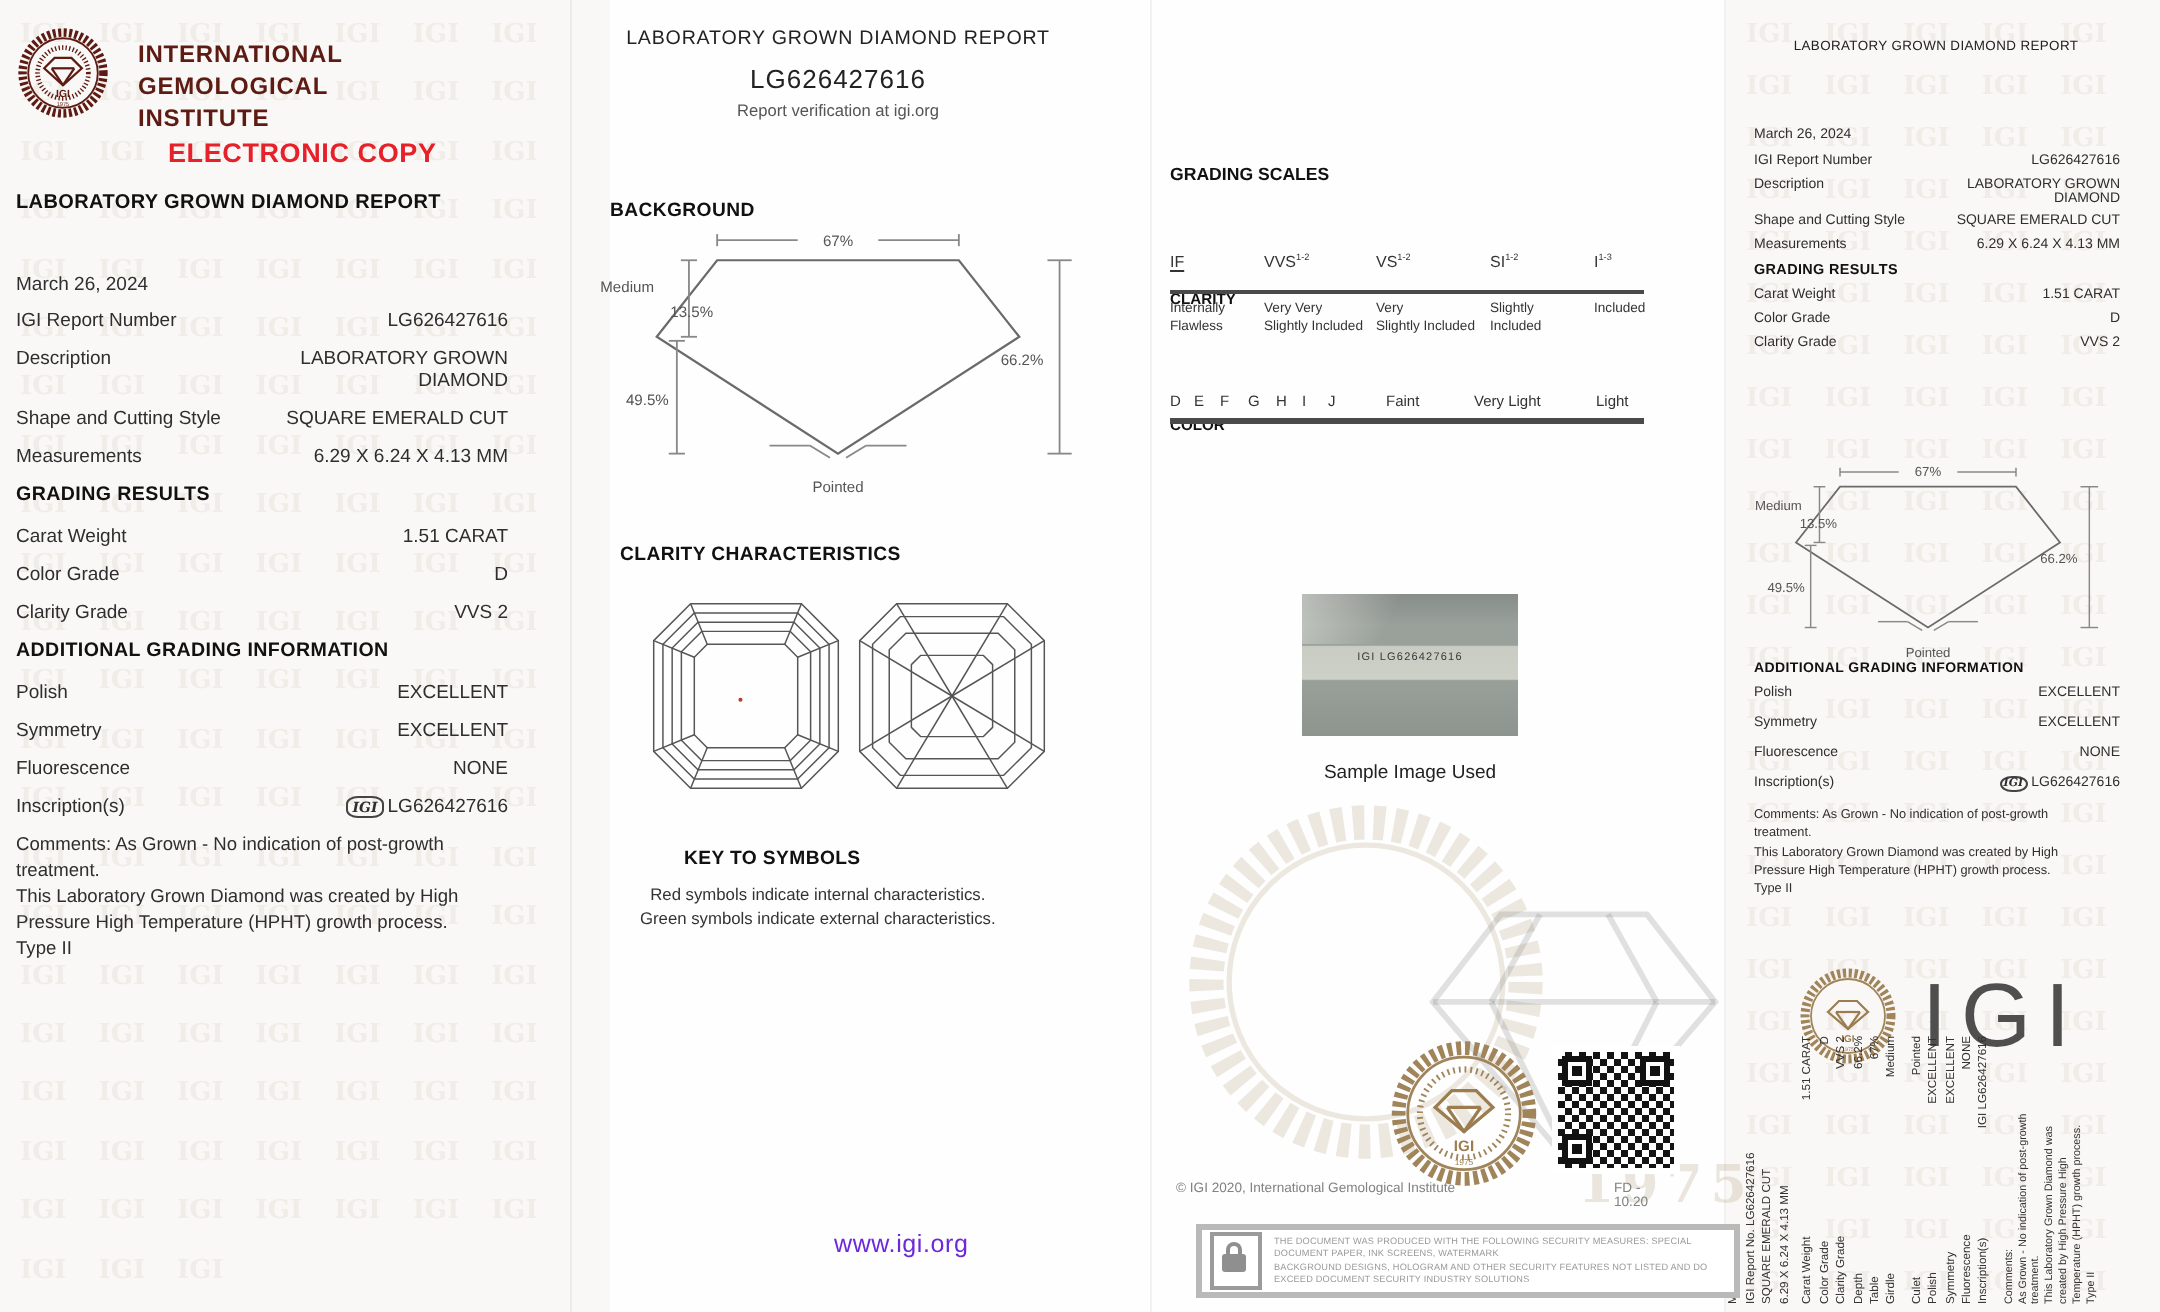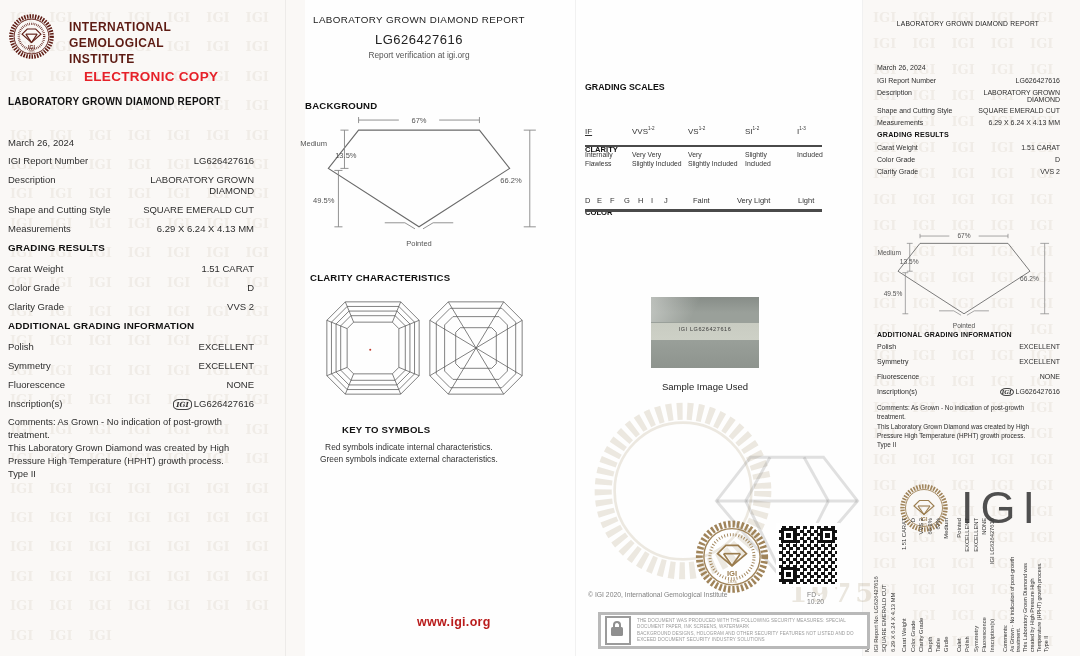--- a/index.html
+++ b/index.html
@@ -30,21 +30,21 @@
   .igi-glyph{font:italic 700 7px "DejaVu Serif",serif;border:1px solid #444;
       border-radius:6px/4px;padding:0 2px;margin-right:2px;}
   .igi-glyph.small{font-size:5.5px;border-width:.5px;padding:0 1px;}
   
   .col2{position:absolute;left:298px;top:0;width:242px;}
   .c2-title{margin-top:14px;text-align:center;font-size:9.8px;letter-spacing:.4px;color:#222;}
   .c2-number{margin-top:7px;text-align:center;font-size:13px;letter-spacing:.5px;color:#222;}
   .c2-verif{margin-top:3px;text-align:center;font-size:8.3px;color:#555;}
   .sec-head{font-weight:bold;font-size:9.6px;color:#111;letter-spacing:.2px;}
   .key-lines{font-size:8.4px;line-height:11.5px;color:#333;}
-  .igiorg{position:absolute;left:119px;top:615px;font-weight:bold;font-size:12.5px;color:#b91c1c;letter-spacing:.3px;}
+  .igiorg{position:absolute;left:119px;top:615px;font-weight:normal;font-size:12.5px;color:#6d28d9;letter-spacing:.3px;}
   
   .col3{position:absolute;left:585px;top:0;width:237px;}
   .c3-title{margin-top:13px;text-align:center;font-size:9.3px;line-height:11.5px;letter-spacing:.3px;color:#222;}
   .gs-head{position:absolute;left:0;top:82px;font-weight:bold;font-size:8.8px;color:#111;}
   .cl-head{position:absolute;left:0;top:124px;font-weight:bold;font-size:7.6px;color:#111;margin-top:21px;}
   .cl-col{position:absolute;top:126px;font-size:8px;color:#333;}
   .cl-col sup{font-size:4.6px;}
   .cl-desc{position:absolute;top:151px;font-size:6.8px;line-height:8.6px;color:#333;}
   .rule{position:absolute;left:0;width:237px;background:#4a4a4a;}
   .co-head{position:absolute;left:0;top:180px;font-weight:bold;font-size:7.6px;color:#111;margin-top:28px;}

